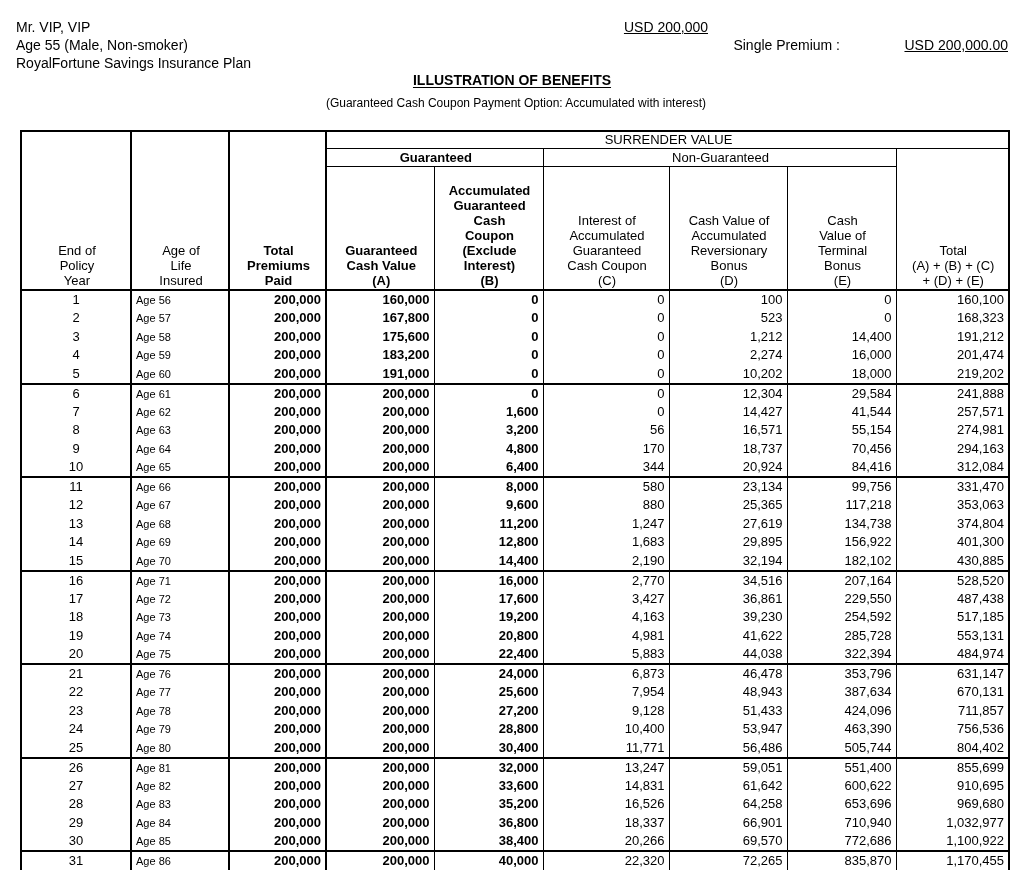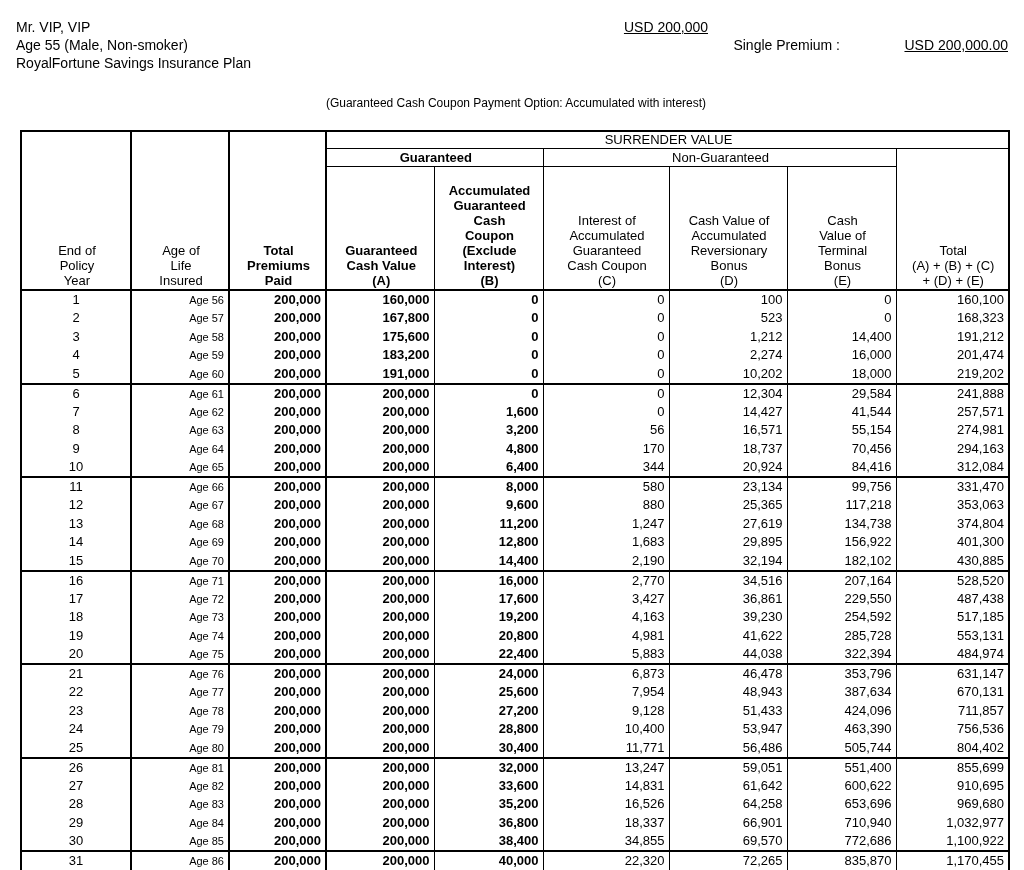--- a/index.html
+++ b/index.html
@@ -61,21 +61,21 @@
   .v2 { border-left: 2px solid #000 !important; }
 
   
   .benefits tbody td {
     height: 18.5px; line-height: 18px;
     border-top: none; border-bottom: none;
     padding: 0 4px;
   }
   .benefits tbody tr.group-end td { border-bottom: 2px solid #000; }
   td.col0 { text-align: center; }
-  td.col1 { text-align: right; font-size: 11px; }
+  td.col1 { text-align: left; font-size: 11px; }
   td.col2, td.col3, td.col4 { text-align: right; font-weight: bold; }
   td.col5, td.col6, td.col7, td.col8 { text-align: right; }
 </style>
 </head>
 <body>
 
 <div class="page">
 
   <div class="doc-top">
     <div class="client-info">
@@ -87,20 +87,21 @@
     <div class="premium-summary">
       <div class="amount-row">
         <span class="amt-value">USD 200,000</span>
       </div>
       <div class="amount-row">
         <span class="amt-label">Single Premium :</span>
         <span class="amt-value">USD 200,000.00</span>
       </div>
     </div>
 
+    <div class="page-title">ILLUSTRATION OF BENEFITS</div>
     <div class="page-subtitle">(Guaranteed Cash Coupon Payment Option: Accumulated with interest)</div>
   </div>
 
   <table class="benefits">
     <colgroup>
       <col style="width:110px">
         <col style="width:98px">
         <col style="width:97px">
       <col style="width:108px">
         <col style="width:109px">
@@ -476,21 +477,21 @@
           <td class="col6">66,901</td>
           <td class="col7">710,940</td>
           <td class="col8">1,032,977</td>
         </tr>
         <tr class="group-end">
           <td class="col0">30</td>
           <td class="col1 v2">Age 85</td>
           <td class="col2 v2">200,000</td>
           <td class="col3 v2">200,000</td>
           <td class="col4">38,400</td>
-          <td class="col5">34,855</td>
+          <td class="col5">20,266</td>
           <td class="col6">69,570</td>
           <td class="col7">772,686</td>
           <td class="col8">1,100,922</td>
         </tr>
         <tr>
           <td class="col0">31</td>
           <td class="col1 v2">Age 86</td>
           <td class="col2 v2">200,000</td>
           <td class="col3 v2">200,000</td>
           <td class="col4">40,000</td>

